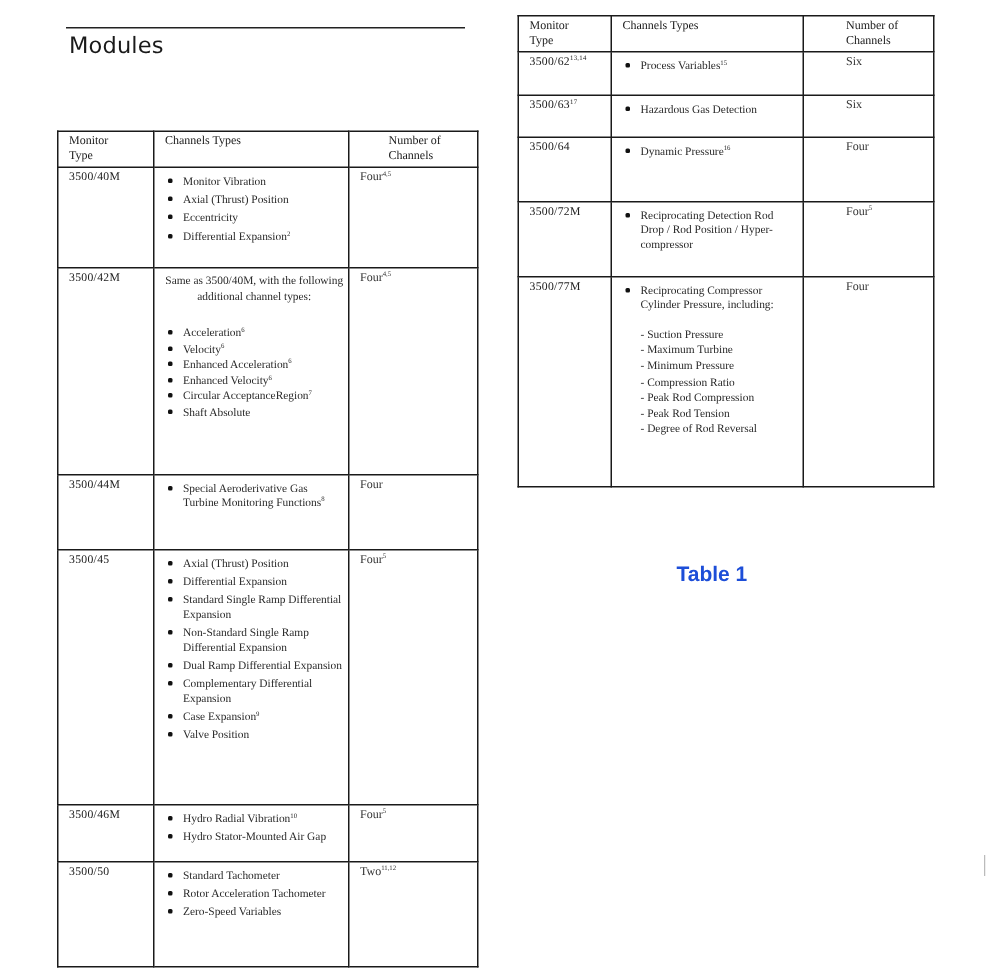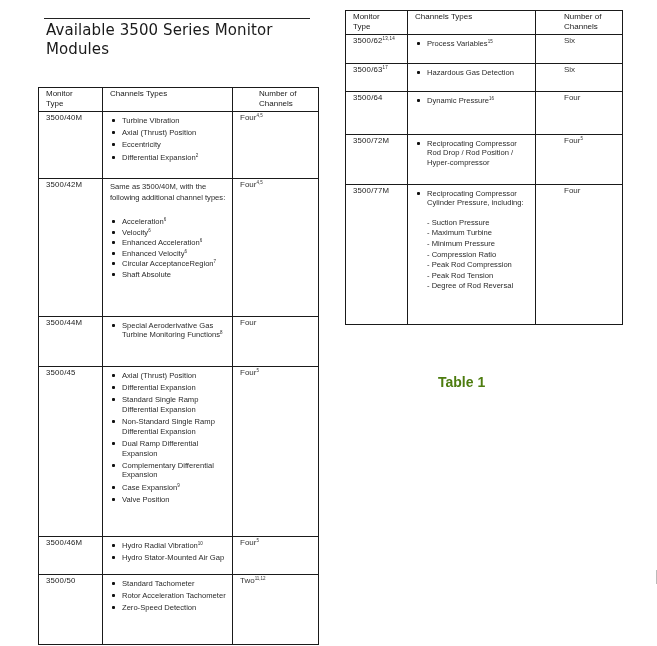--- a/index.html
+++ b/index.html
@@ -9,52 +9,51 @@
     font-family:"DejaVu Sans", sans-serif;
   }
   .rule { position:absolute; left:44px; top:18px; width:266px; height:1px; background:#222; }
   .heading {
     position:absolute; left:46px; top:21px; width:270px;
     font-family:"DejaVu Sans", sans-serif; font-size:15px; line-height:19px;
     color:#1a1a1a; letter-spacing:0.1px;
   }
   table.spec {
     position:absolute; border-collapse:collapse; table-layout:fixed;
-    font-family:Liberation Sans, sans-serif; font-size:7.6px; color:#2a2a2a;border-radius:22px;
+    font-family:Liberation Serif, serif; font-size:7.6px; color:#2a2a2a;border-radius:22px;
   }
   table.spec td, table.spec th {
     border:1.2px solid #1a1a1a; vertical-align:top; padding:1px 3px 2px 7px;
     text-align:left; font-weight:normal;
   }
   table.spec th { font-size:8px; line-height:10px; color:#1a1a1a; }
   td.type { font-weight:bold; font-size:7.8px; color:#222; letter-spacing:0.2px; }
   td.count { padding-left:26px; font-size:8px; font-weight:bold; color:#333; }
   .right td.count { padding-left:28px;margin-top:28px; }
   sup { font-size:4.5px; vertical-align:top; line-height:5px; font-weight:normal; }
   ul { margin:0; padding:0; list-style:none; }
   ul li { position:relative; padding-left:12px; line-height:9.6px; margin-top:2.7px; }
   ul.tight li { margin-top:0.4px; line-height:10.2px; }
   ul li::before {
     content:""; position:absolute; left:2px; top:3px; width:3px; height:3px;
     background:#111; border-radius:1px;
   }
-  .intro { line-height:10.5px; padding-top:2px; }
+  .intro { line-height:10.5px; padding-top:2px;text-align:center; }
   .dash { line-height:10.6px; padding-left:12px; }
   .caption {
-    position:absolute; left:438px; top:374px;
-    font-family:"Liberation Sans", sans-serif; font-weight:bold; font-size:14px; color:#4d7c0f;
+    position:absolute; left:451px; top:374px;
+    font-family:"Liberation Sans", sans-serif; font-weight:bold; font-size:14px; color:#1d4ed8;
   }
   .edge-mark { position:absolute; left:656px; top:570px; width:1px; height:14px; background:#bbb; }
 </style>
 </head>
 <body>
 
 <div class="rule"></div>
 <div class="heading">
-  <div>Available 3500 Series Monitor</div>
   <div>Modules</div>
 </div>
 
 <table class="spec left" style="left:38px; top:87px; width:280px;">
   <colgroup>
       <col style="width:64px">
       <col style="width:130px">
       <col style="width:86px">
     </colgroup>
   <tbody>
@@ -67,21 +66,21 @@
     <th style="padding-left:26px">
       <span>Number of</span><br>
       <span>Channels</span>
     </th>
   </tr>
 
   <tr style="height:67px">
     <td class="type"><span>3500/40M</span></td>
     <td>
       <ul>
-        <li><span>Turbine Vibration</span></li>
+        <li><span>Monitor Vibration</span></li>
         <li><span>Axial (Thrust) Position</span></li>
         <li><span>Eccentricity</span></li>
         <li><span>Differential Expansion</span><sup>2</sup></li>
       </ul>
     </td>
     <td class="count"><span>Four</span><sup>4,5</sup></td>
   </tr>
 
   <tr style="height:138px">
     <td class="type"><span>3500/42M</span></td>
@@ -136,21 +135,21 @@
     </td>
     <td class="count"><span>Four</span><sup>5</sup></td>
   </tr>
 
   <tr style="height:70px">
     <td class="type"><span>3500/50</span></td>
     <td>
       <ul>
         <li><span>Standard Tachometer</span></li>
         <li><span>Rotor Acceleration Tachometer</span></li>
-        <li><span>Zero-Speed Detection</span></li>
+        <li><span>Zero-Speed Variables</span></li>
       </ul>
     </td>
     <td class="count"><span>Two</span><sup>11,12</sup></td>
   </tr>
 </tbody>
   </table>
 
 <table class="spec right" style="left:345px; top:10px; width:277px;">
   <colgroup>
       <col style="width:62px">
@@ -198,21 +197,21 @@
       </ul>
     </td>
     <td class="count"><span>Four</span></td>
   </tr>
 
 
   <tr style="height:50px">
     <td class="type"><span>3500/72M</span></td>
     <td>
       <ul>
-        <li><span>Reciprocating Compressor Rod Drop / Rod Position / Hyper-compressor</span></li>
+        <li><span>Reciprocating Detection Rod Drop / Rod Position / Hyper-compressor</span></li>
       </ul>
     </td>
     <td class="count"><span>Four</span><sup>5</sup></td>
   </tr>
 
   <tr style="height:140px">
     <td class="type"><span>3500/77M</span></td>
     <td>
       <ul>
         <li><span>Reciprocating Compressor Cylinder Pressure, including:</span></li>

